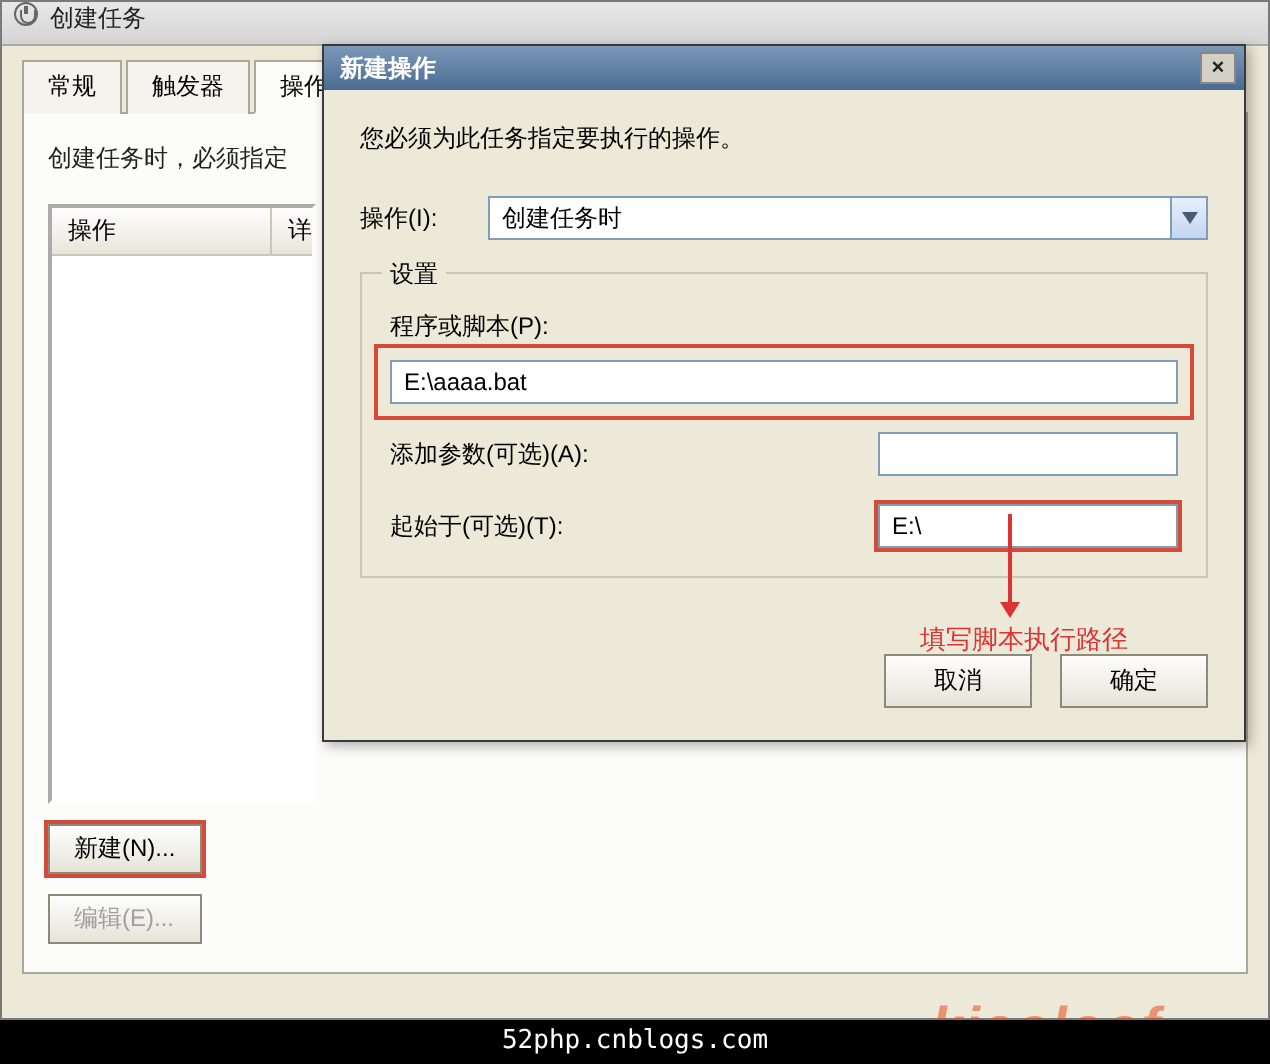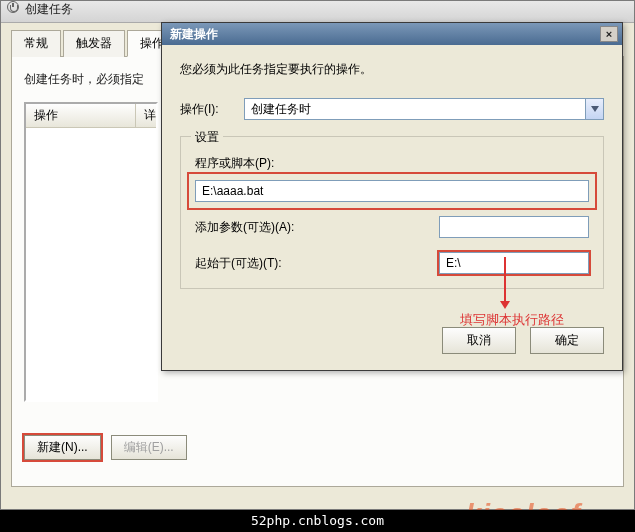--- a/index.html
+++ b/index.html
@@ -17,21 +17,21 @@
   .tab { padding: 4px 12px; border: 1px solid #aca899; border-bottom: none; background: #f4f3ee; margin-right: 2px; position: relative; top: 1px; cursor: default; }
   .tab.active { background: #fcfcfa; border-bottom: 1px solid #fcfcfa; }
   .tab-panel { border: 1px solid #aca899; border-top: none; padding: 14px 12px; height: 430px; background: #fcfcfa; position: relative; }
   .instruction { font-size: 12px; color: #222; margin-bottom: 14px; }
   
   .listview { border: 2px inset #fff; background: #fff; height: 300px; width: 134px; }
   .listview-header { display: flex; background: linear-gradient(#fefefe,#e8e6da); border-bottom: 1px solid #cac7b6; font-size: 12px; }
   .listview-header .col { padding: 3px 8px; border-right: 1px solid #cac7b6; }
   .listview-header .col:first-child { flex: 0 0 110px; }
   
-  .parent-buttons { position: absolute; bottom: 26px; left: 12px; display: flex; gap: 10px; }
+  .parent-buttons { position: absolute; bottom: 14px; left: 12px; display: flex; gap: 10px; flex-direction: column; }
   .btn { font-size: 12px; padding: 3px 12px; background: linear-gradient(#fdfdfd,#e6e4d8); border: 1px solid #8b8b7a; cursor: default; }
   .btn.hl { outline: 2px solid #d64a3a; outline-offset: 0px; }
   .btn.disabled { color: #a0a0a0; }
   
   
   .dialog { position: absolute; left: 161px; top: 22px; width: 462px; height: 349px; background: #ece9d8; border: 1px solid #3a3a3a; box-shadow: 2px 2px 6px rgba(0,0,0,0.3); }
   .dlg-titlebar { height: 22px; background: linear-gradient(#7b98b8,#4a6b91); color: #fff; display: flex; align-items: center; justify-content: space-between; padding: 0 4px 0 8px; font-size: 12px; font-weight: bold; }
   .dlg-close { width: 18px; height: 16px; background: #d4d0c8; color: #222; border: 1px solid #888; display: flex; align-items: center; justify-content: center; font-size: 11px; font-weight: bold; cursor: default; }
   .dlg-body { padding: 16px 18px; font-size: 12px; position: relative; height: calc(100% - 22px); }
   .dlg-desc { margin-bottom: 20px; }

